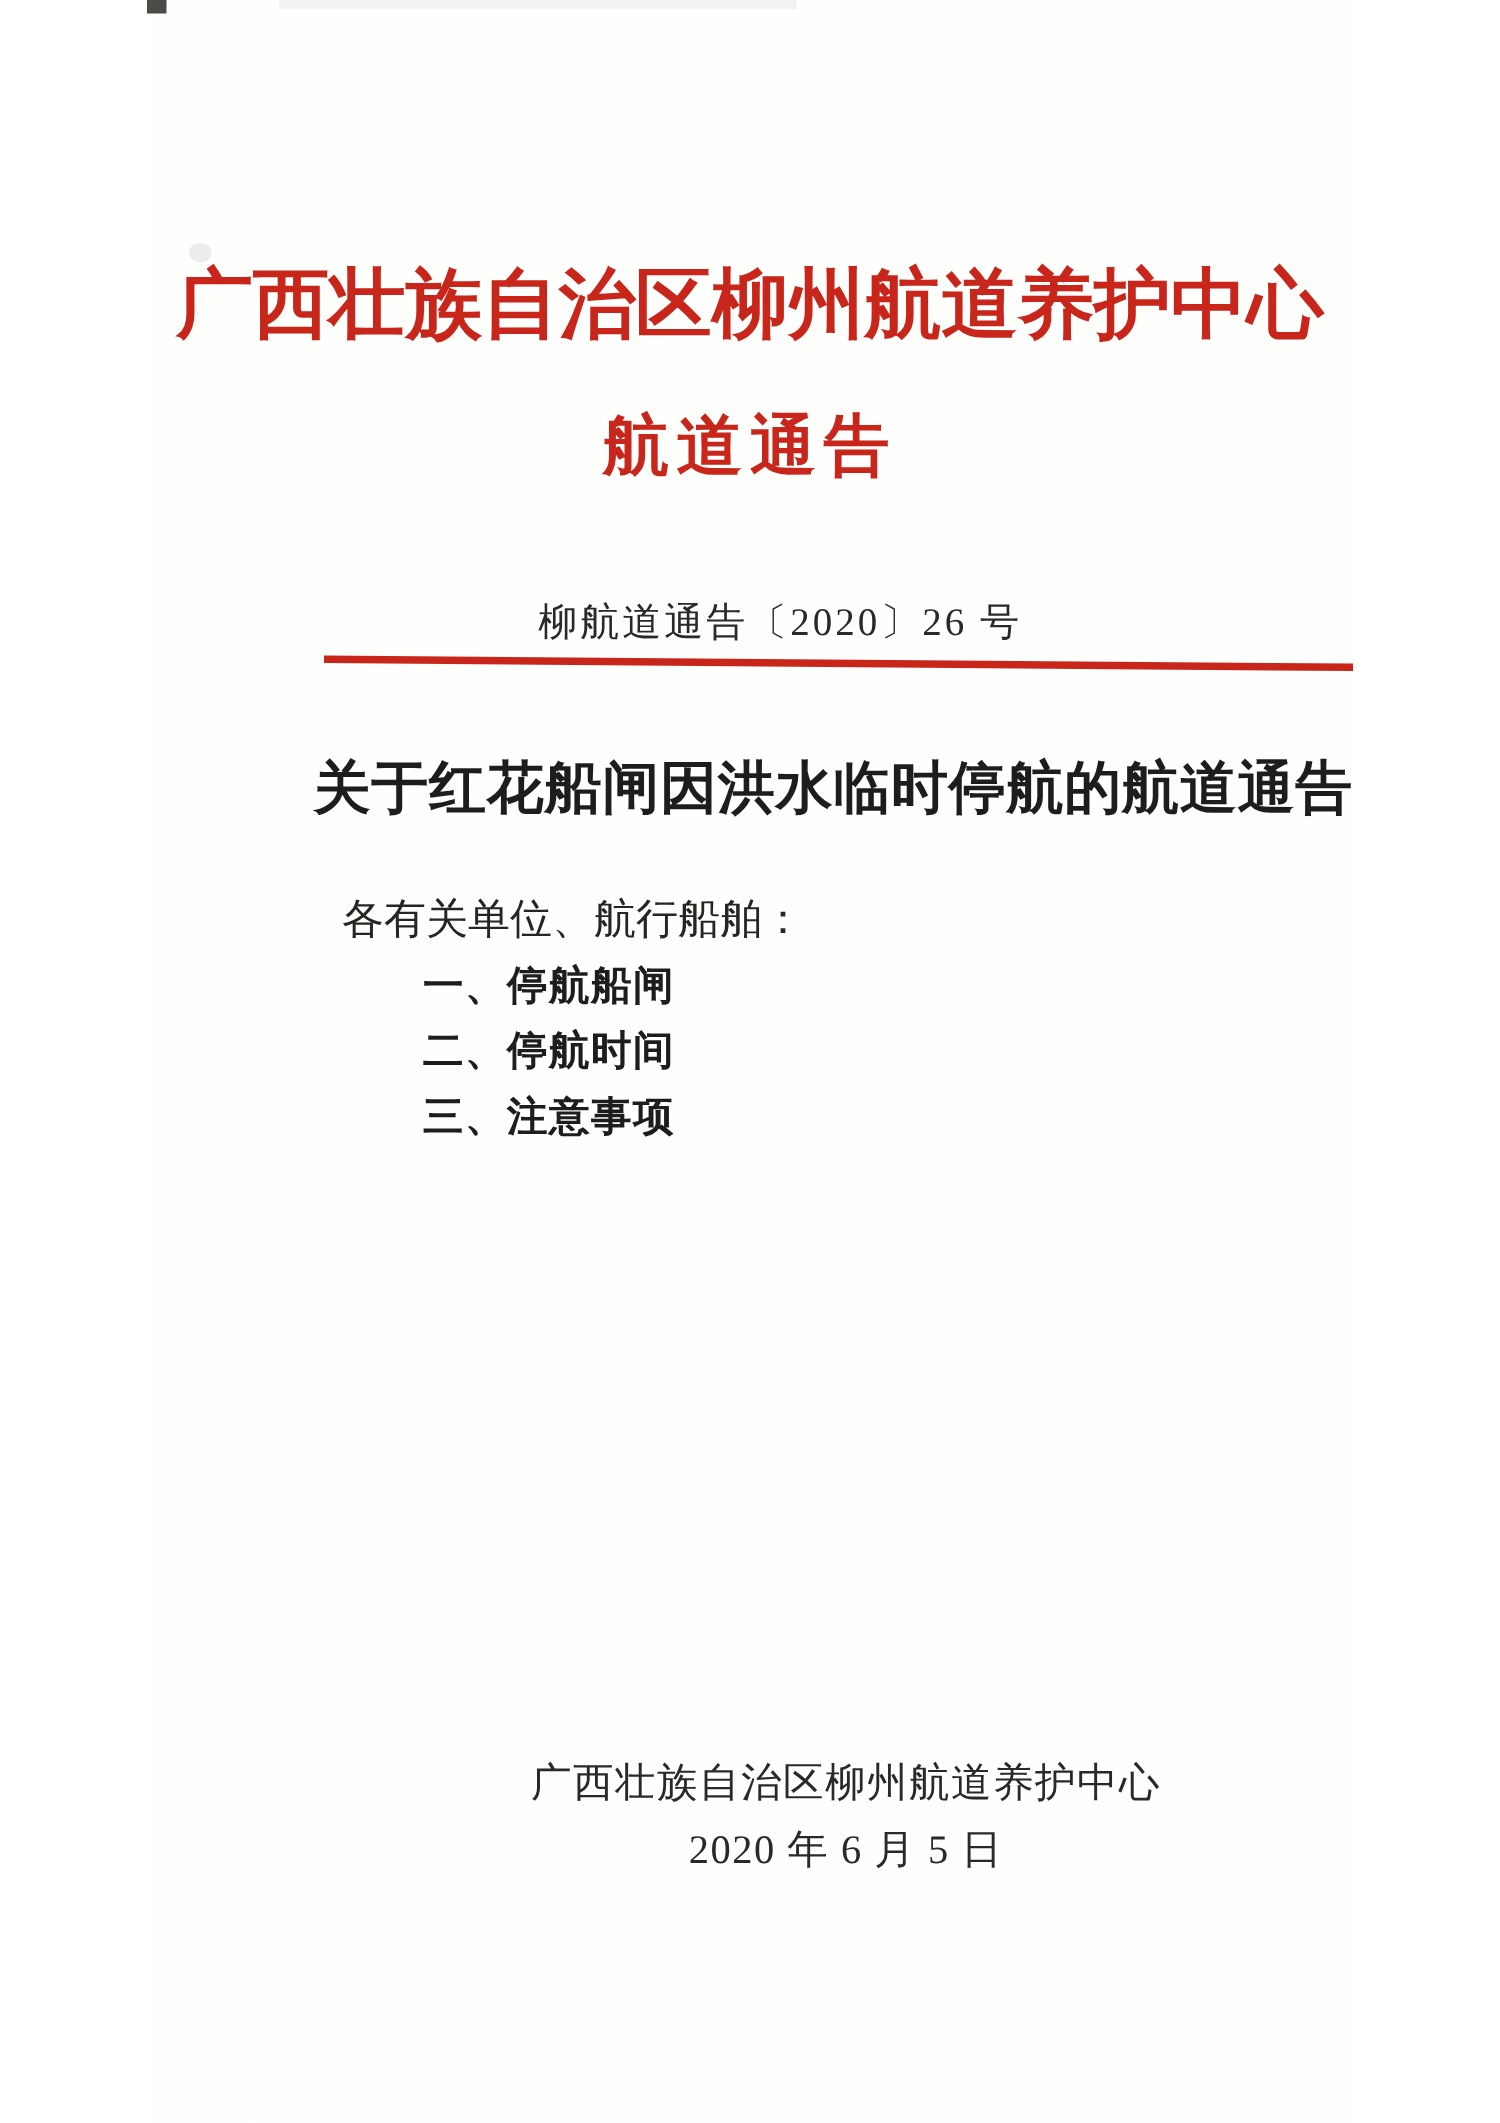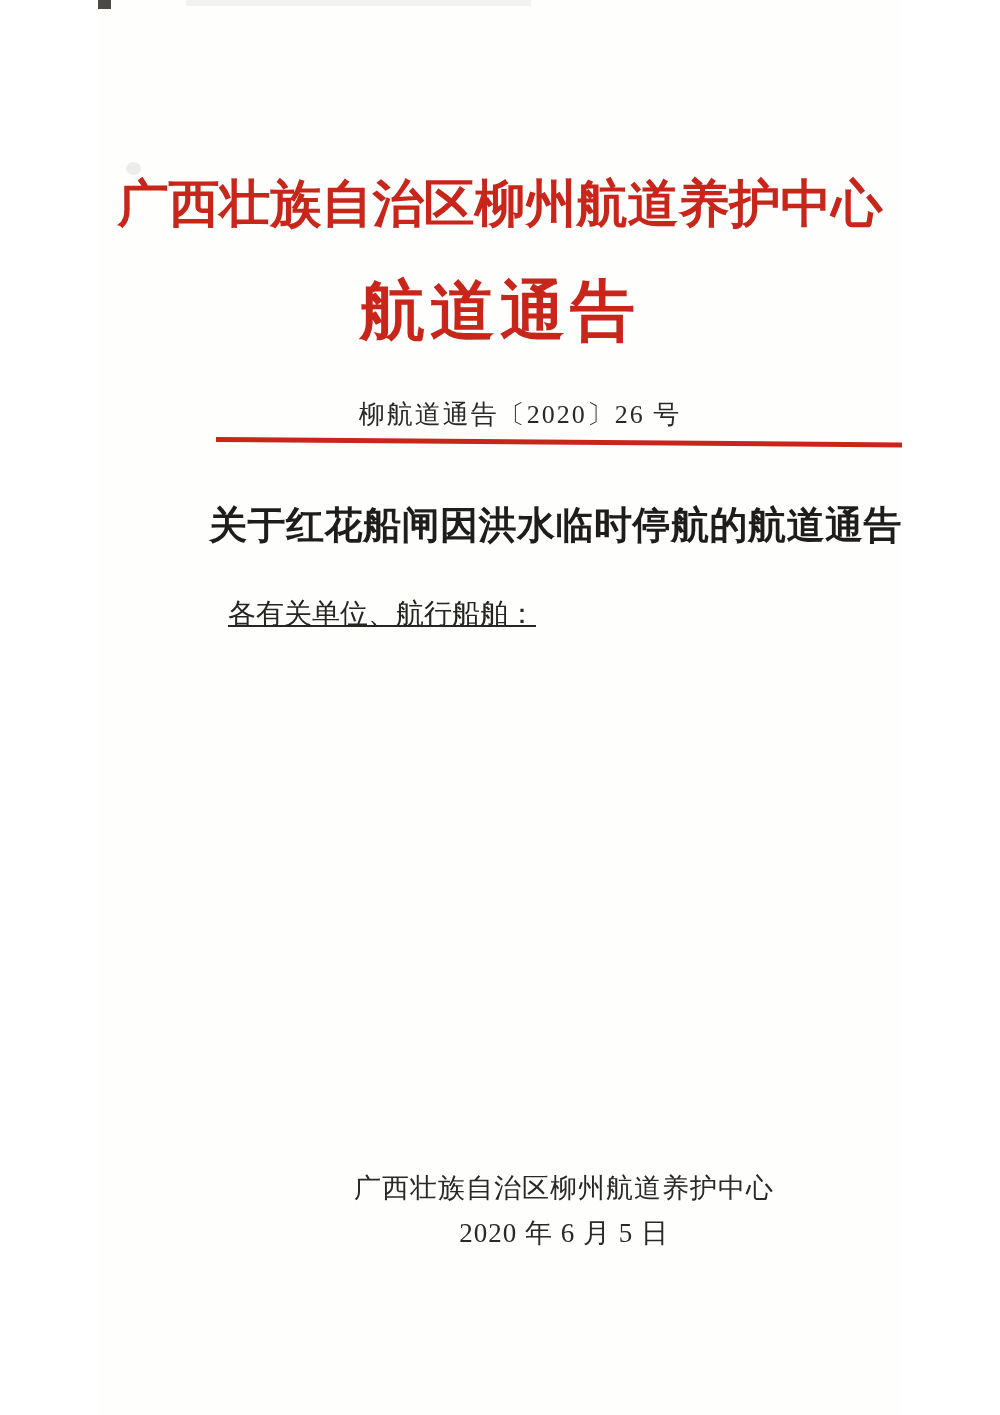--- a/index.html
+++ b/index.html
@@ -22,40 +22,40 @@
 
   .org-title {
     position: absolute; top: 174px; left: 0; width: 100%;
     margin: 0; text-align: center;
     font-size: 51px; font-weight: bold; color: var(--accent);
     letter-spacing: 0px; line-height: 1.2;
   }
   .doc-type {
     position: absolute; top: 272px; left: 0; width: 100%;
     margin: 0; text-align: center;
-    font-size: 65px; font-weight: bold; color: var(--accent);
+    font-size: 44px; font-weight: bold; color: var(--accent);
     letter-spacing: 5px; line-height: 1.2;
   }
   .doc-number {
     position: absolute; top: 397px; left: 0; width: 100%;
     text-align: center; font-size: 26px; color: #2a2927; letter-spacing: 2px; padding-left: 40px;
   }
   .red-rule {
     position: absolute; top: 437px; left: 118px;
     width: 770px; height: 5px; background: var(--accent);
     transform: rotate(0.45deg); transform-origin: left center;
   }
   .subject {
     position: absolute; top: 500px; left: 0; width: 100%;
     margin: 0; text-align: right;
     font-size: 38px; font-weight: bold; color: #1e1d1b; letter-spacing: 0.5px;
   }
   .body {
     position: absolute; top: 592px; left: 130px; width: 748px;
-    font-size: 28px; line-height: 43.6px; text-align: justify; text-decoration: underline;
+    font-size: 28px; line-height: 43.6px; text-align: justify;
   }
   .body p { margin: 0; }
   .indent { text-indent: 2em; }
   .sec-heading {
     text-indent: 2em; font-weight: bold; color: #1e1d1b;
     font-family: "Liberation Sans", "DejaVu Sans", sans-serif;
     font-size: 27px; letter-spacing: 1px;
   }
   .signature {
     position: absolute; top: 1166px; right: 128px;
@@ -79,22 +79,25 @@
 
   <div class="doc-number">柳航道通告〔2020〕26 号</div>
 
   <div class="red-rule"></div>
 
   <h2 class="subject">关于红花船闸因洪水临时停航的航道通告</h2>
 
   <div class="body">
     <p>各有关单位、航行船舶：</p>
 
+    <p class="sec-heading">一、停航船闸</p>
 
+    <p class="sec-heading">二、停航时间</p>
 
+    <p class="sec-heading">三、注意事项</p>
   </div>
 
   <div class="signature">
     <p>广西壮族自治区柳州航道养护中心</p>
     <p>2020 年 6 月 5 日</p>
   </div>
 
 </div>
 
 </body></html>

